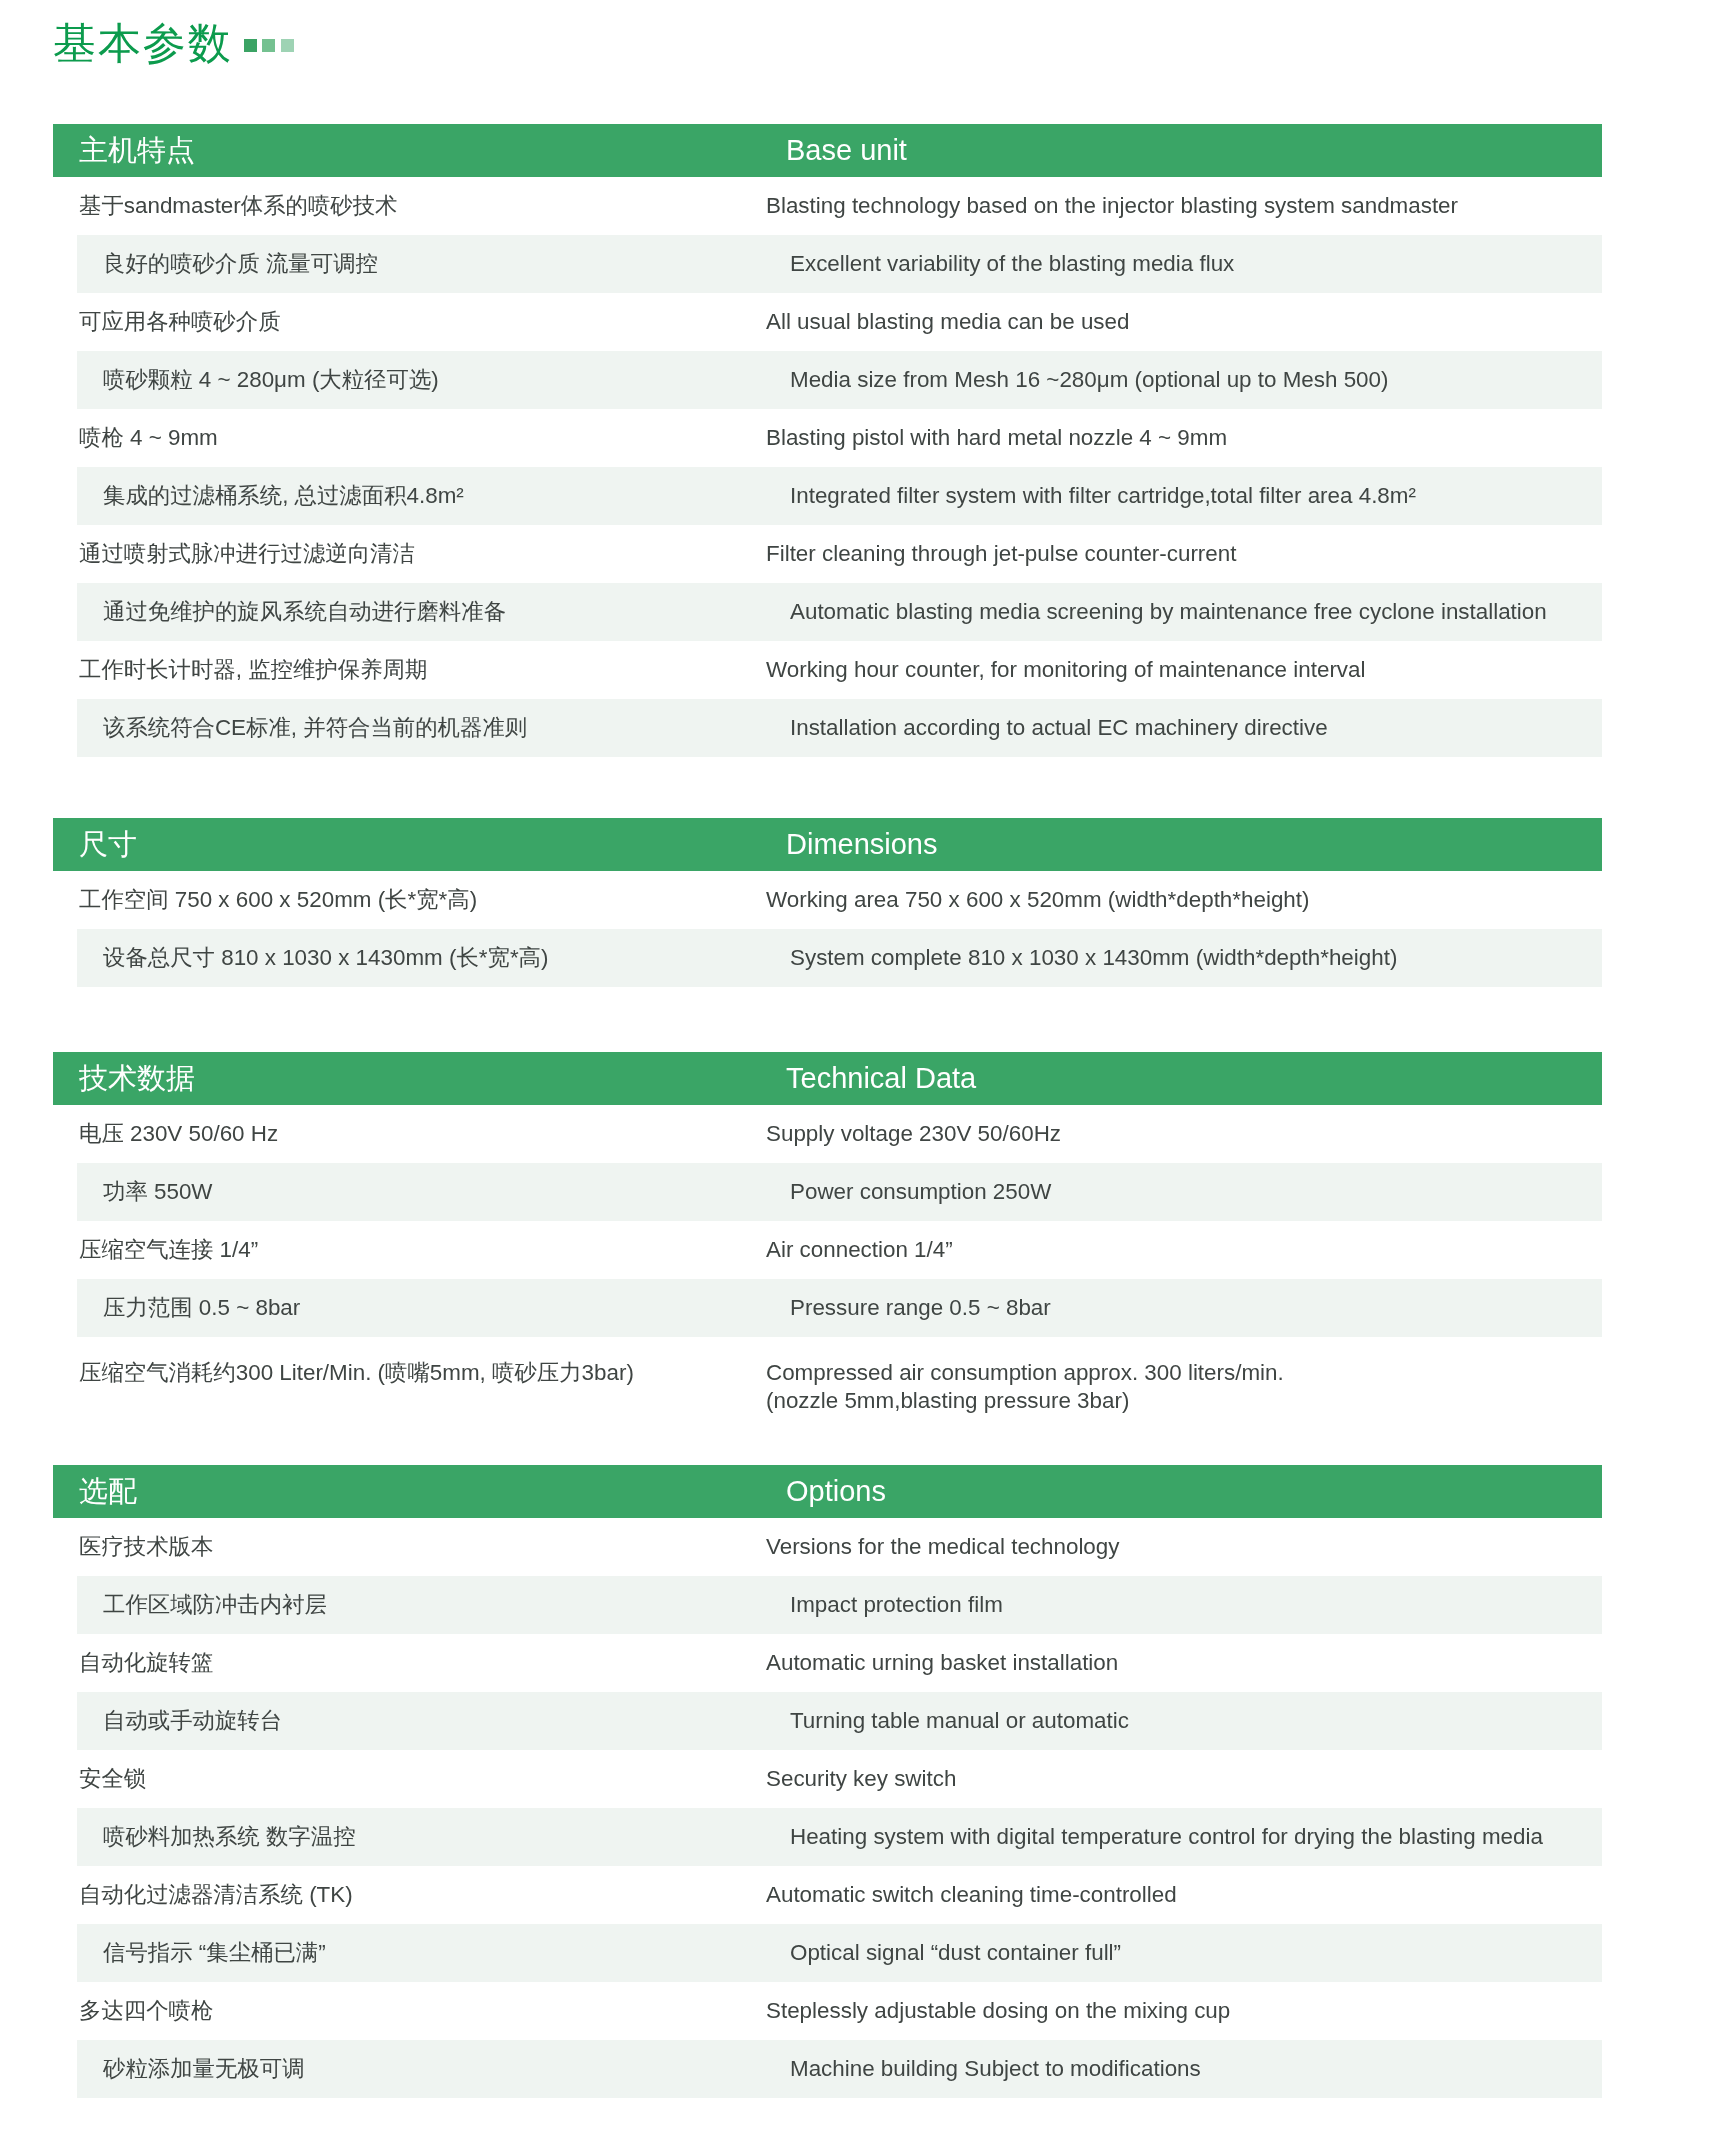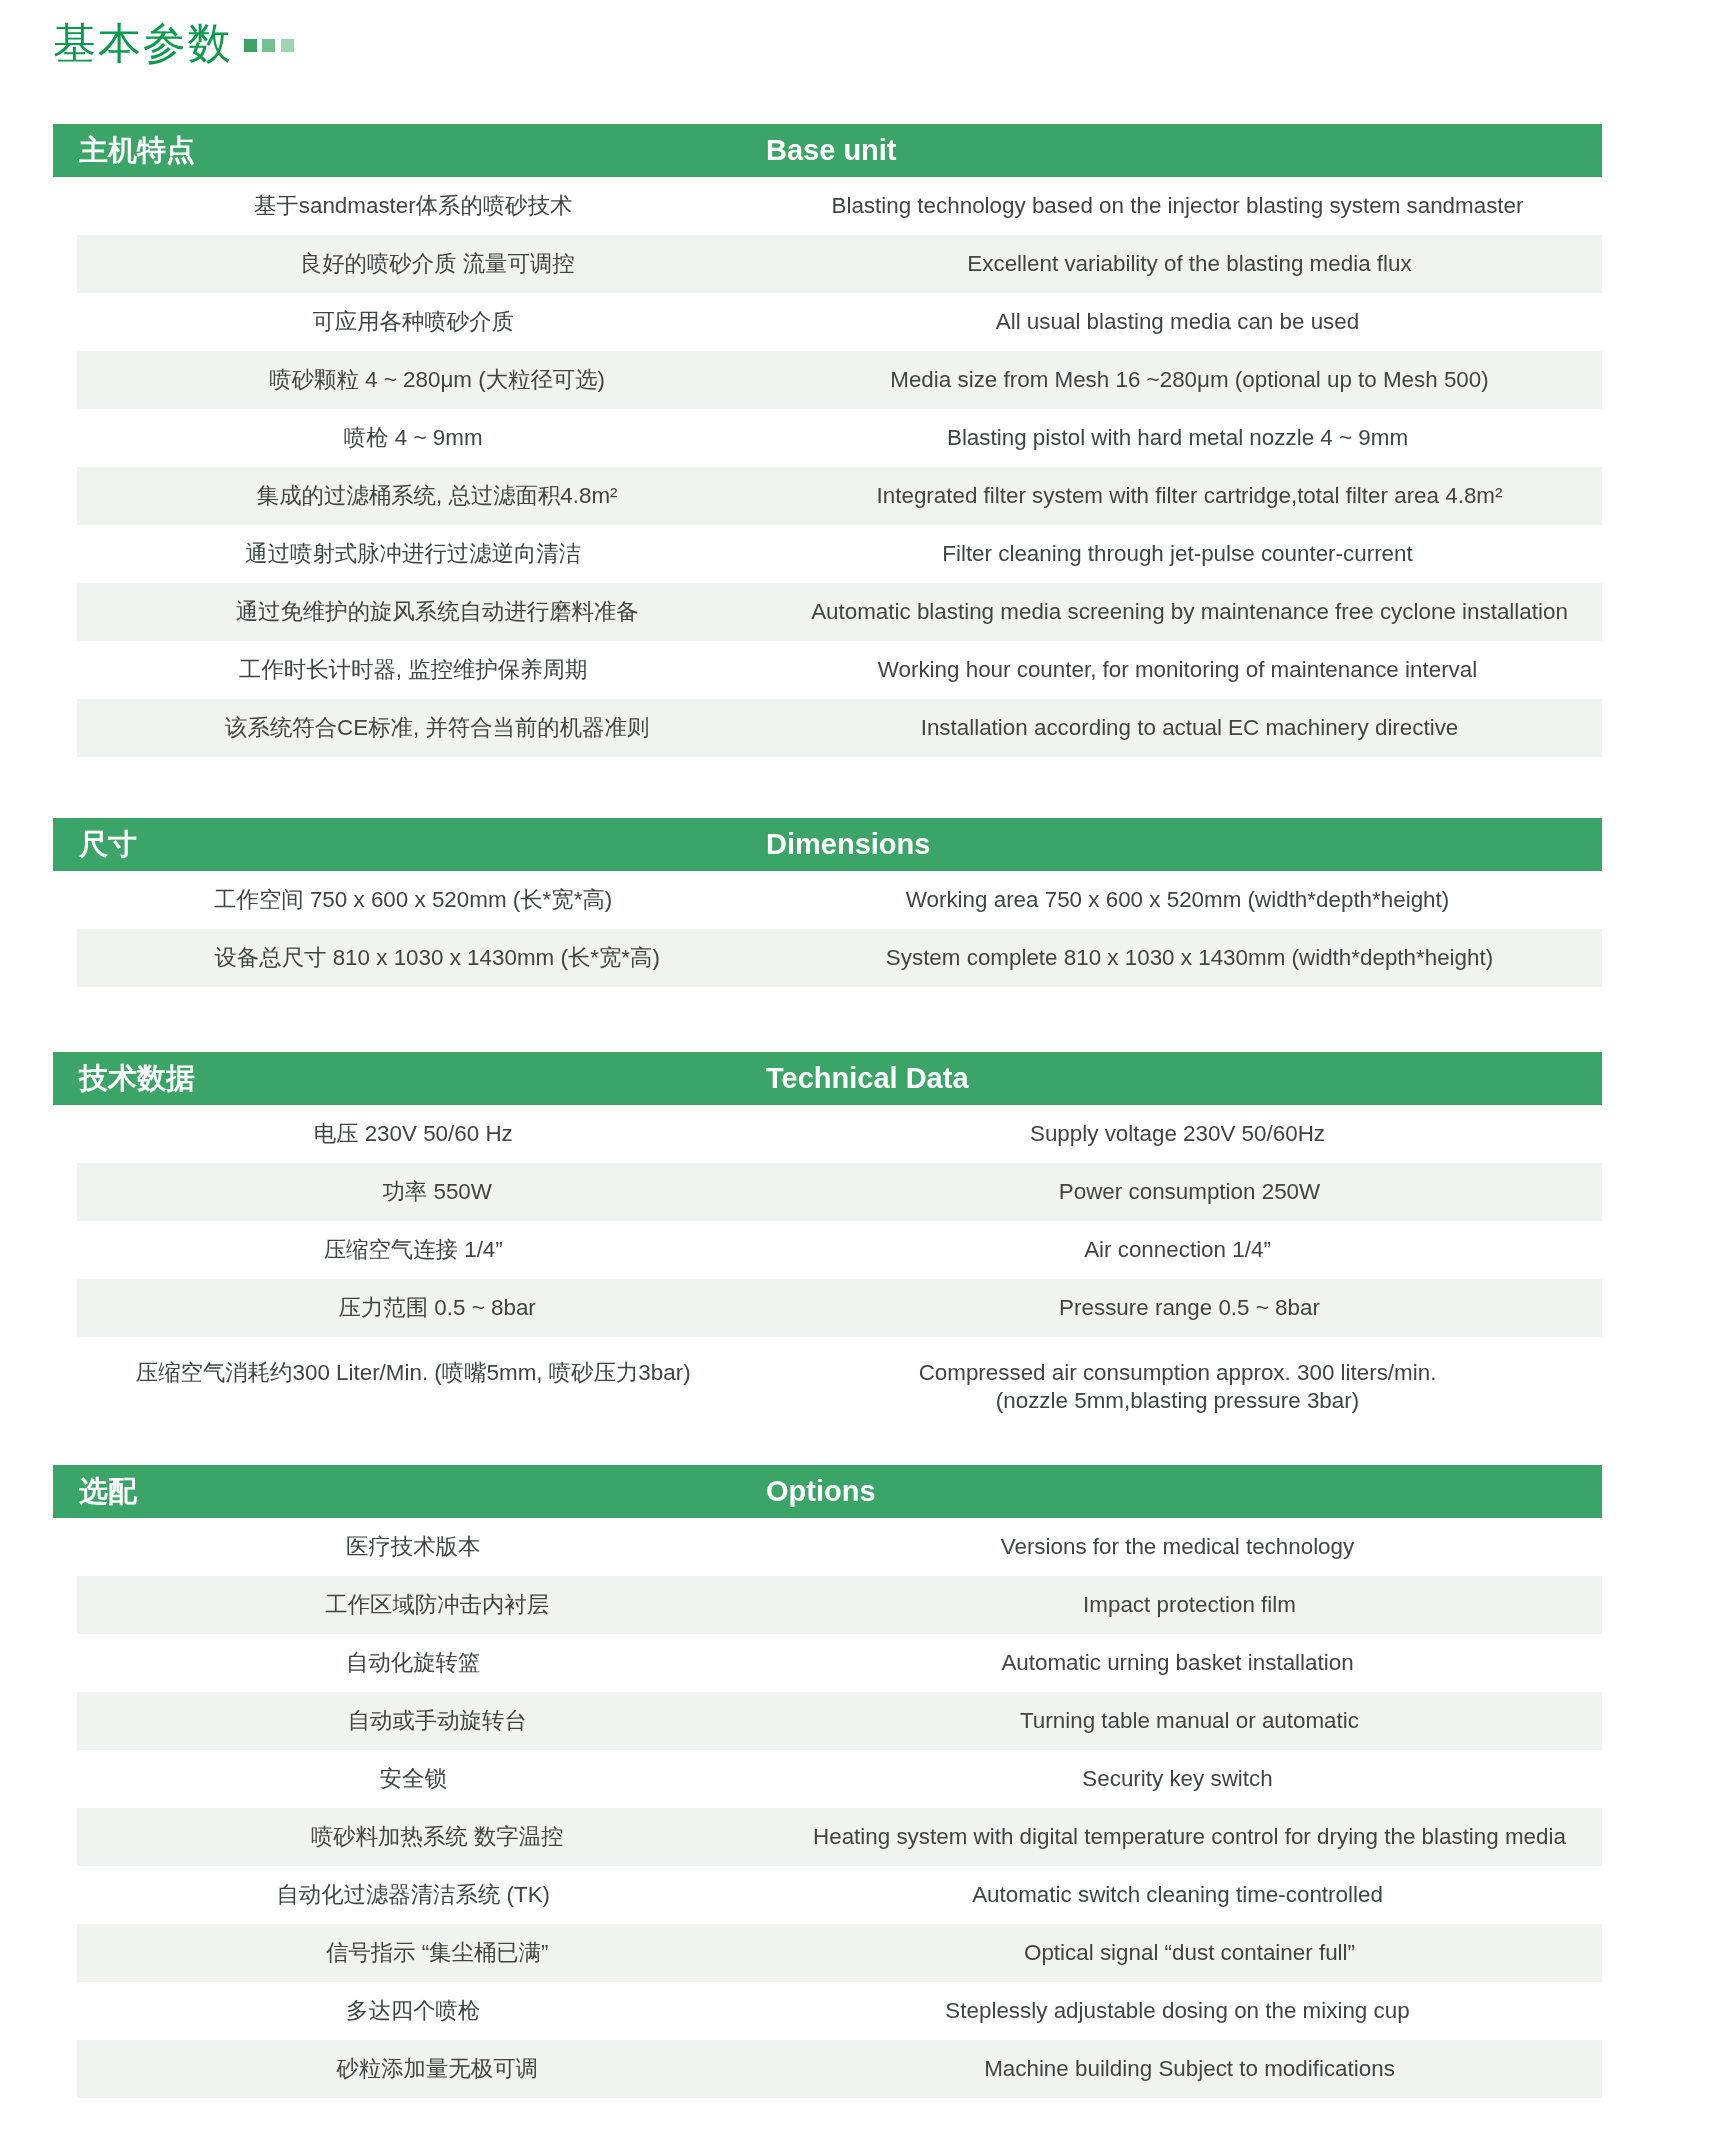--- a/index.html
+++ b/index.html
@@ -48,31 +48,31 @@
   section.spec-table:nth-of-type(1) { margin-top: 53px; }
   section.spec-table:nth-of-type(2) { margin-top: 61px; }
   section.spec-table:nth-of-type(3) { margin-top: 65px; }
   section.spec-table:nth-of-type(4) { margin-top: 9.3px; }
   .table-header {
     display: flex;
     align-items: center;
     height: 53px;
     background: var(--header-green);
     color: var(--header-text);
-    font-weight: bold;
+    font-weight: normal;
     font-size: 29px;
+    gap: 20px;
   }
   .row {
     display: flex;
     align-items: center;
     height: 58px;
     background: #ffffff;
     color: var(--body-text);
     font-size: 22.4px;
-    text-align: center;
   }
   .row.alt { background: var(--row-alt); margin-left: 24px; }
   .row.tall {
     height: 119px;
     align-items: flex-start;
   }
   .row.tall .cell { padding-top: 22.4px; }
   .cell { box-sizing: border-box; line-height: 28px; }
   .cell.zh {
     width: 713px;

